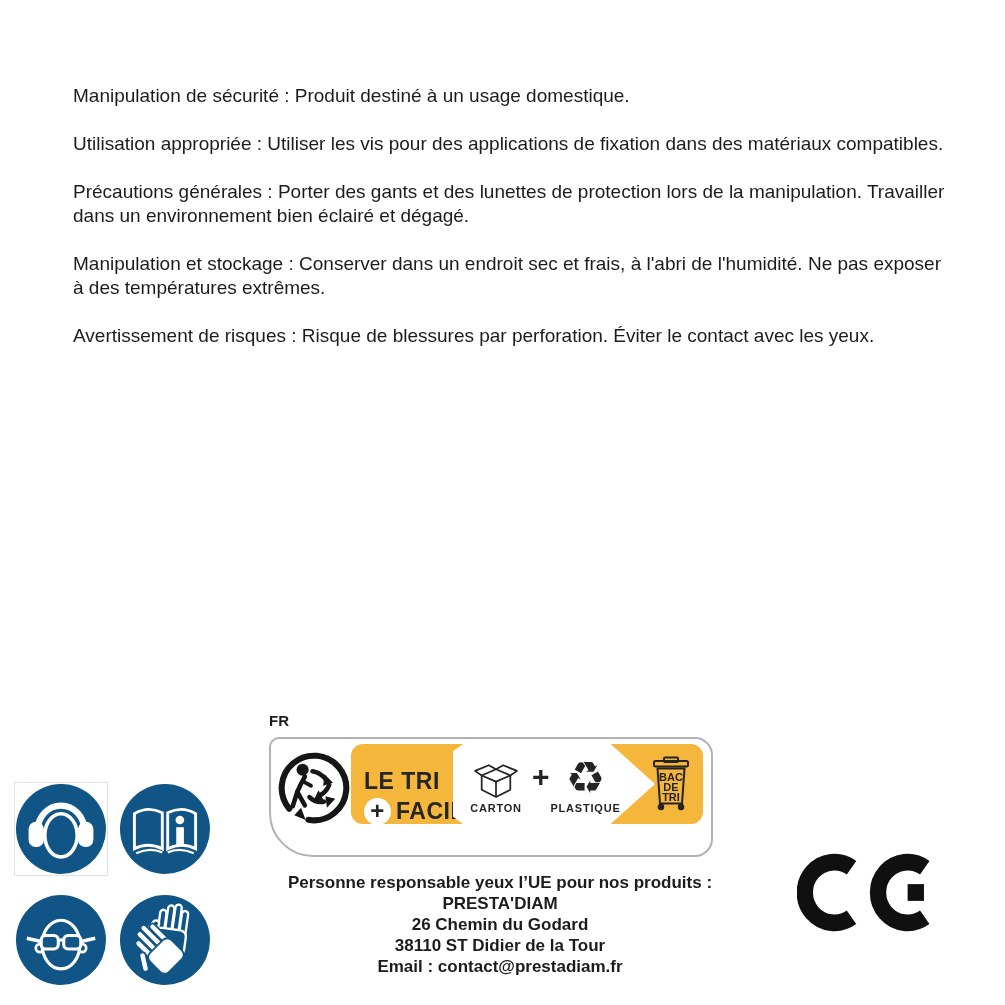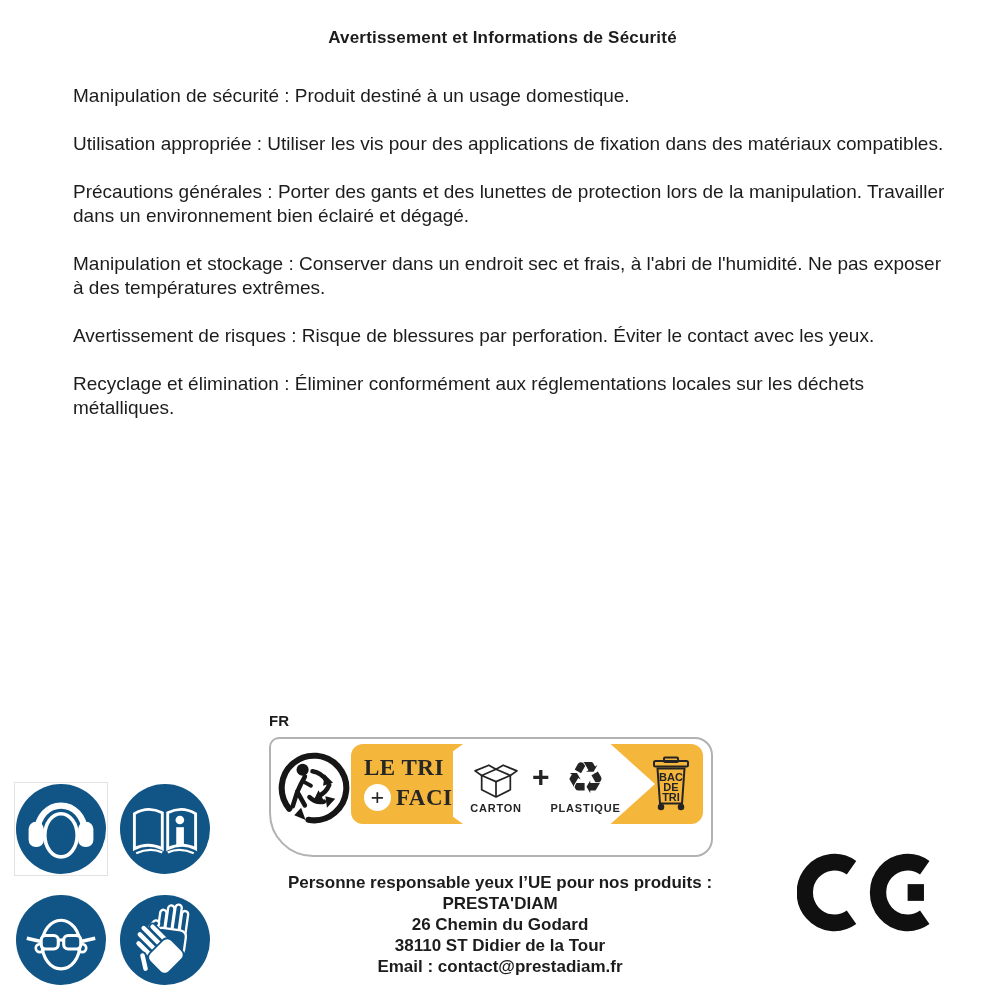--- a/index.html
+++ b/index.html
@@ -32,21 +32,21 @@
     position:absolute;left:269px;top:737px;width:444px;height:120px;box-sizing:border-box;
     background:#fff;border:2px solid var(--border-gray);
     border-radius:10px 18px 18px 44px;
   }
   .triman{position:absolute;left:5px;top:7px;width:76px;height:84px;}
   .tri-ink{stroke:#161616;fill:none;stroke-linecap:round;}
   .yellow-band{
     position:absolute;left:80px;top:5px;width:352px;height:80px;
     background:var(--infotri-yellow);border-radius:12px;
   }
-  .tri-headline{position:absolute;left:13px;top:11px;color:#262626;font-family:Liberation Serif, serif;}
+  .tri-headline{position:absolute;left:13px;top:25px;color:#262626;}
   .tri-headline .l1{font-size:23px;line-height:25px;font-weight:800;letter-spacing:.5px;}
   .tri-headline .l2{display:flex;align-items:center;margin-top:4px;font-size:23px;font-weight:800;letter-spacing:.5px;}
   .plus-circle{
     display:inline-flex;align-items:center;justify-content:center;
     width:27px;height:27px;border-radius:50%;background:#fff;color:#262626;
     font-size:24px;font-weight:800;margin-right:5px;line-height:1;padding-bottom:2px;box-sizing:border-box;
   }
   .chevron{
     position:absolute;left:102px;top:0;width:202px;height:80px;background:#fff;
     clip-path:polygon(0% 9%,5% 0%,78% 0%,100% 50%,78% 100%,5% 100%,0% 91%);
@@ -71,29 +71,27 @@
   }
   
   .ce{position:absolute;left:797px;top:843px;width:148px;height:99px;}
   .ce path{stroke:#101010;fill:none;}
 </style>
 </head>
 <body>
 
 <div class="page">
 
-  <h1 class="doc-title">Avertissement et Informations de Sécurité</h1>
 
   <div class="body-text">
     <p>Manipulation de sécurité : Produit destiné à un usage domestique.</p>
     <p>Utilisation appropriée : Utiliser les vis pour des applications de fixation dans des matériaux compatibles.</p>
     <p>Précautions générales : Porter des gants et des lunettes de protection lors de la manipulation. Travailler dans un environnement bien éclairé et dégagé.</p>
     <p>Manipulation et stockage : Conserver dans un endroit sec et frais, à l'abri de l'humidité. Ne pas exposer à des températures extrêmes.</p>
     <p>Avertissement de risques : Risque de blessures par perforation. Éviter le contact avec les yeux.</p>
-    <p>Recyclage et élimination : Éliminer conformément aux réglementations locales sur les déchets métalliques.</p>
   </div>
 
   <div class="picto p-ear framed">
     <svg viewBox="0 0 100 100">
       <circle cx="50" cy="50" r="50" class="fill-blue"></circle>
       <path d="M24,52 a26,28 0 0 1 52,0" class="st-w" stroke-width="7"></path>
       <ellipse cx="50" cy="57" rx="18" ry="24" class="st-w" stroke-width="4"></ellipse>
       <rect x="14" y="42" width="17" height="28" rx="8" class="fl-w"></rect>
       <rect x="69" y="42" width="17" height="28" rx="8" class="fl-w"></rect>
     </svg>

